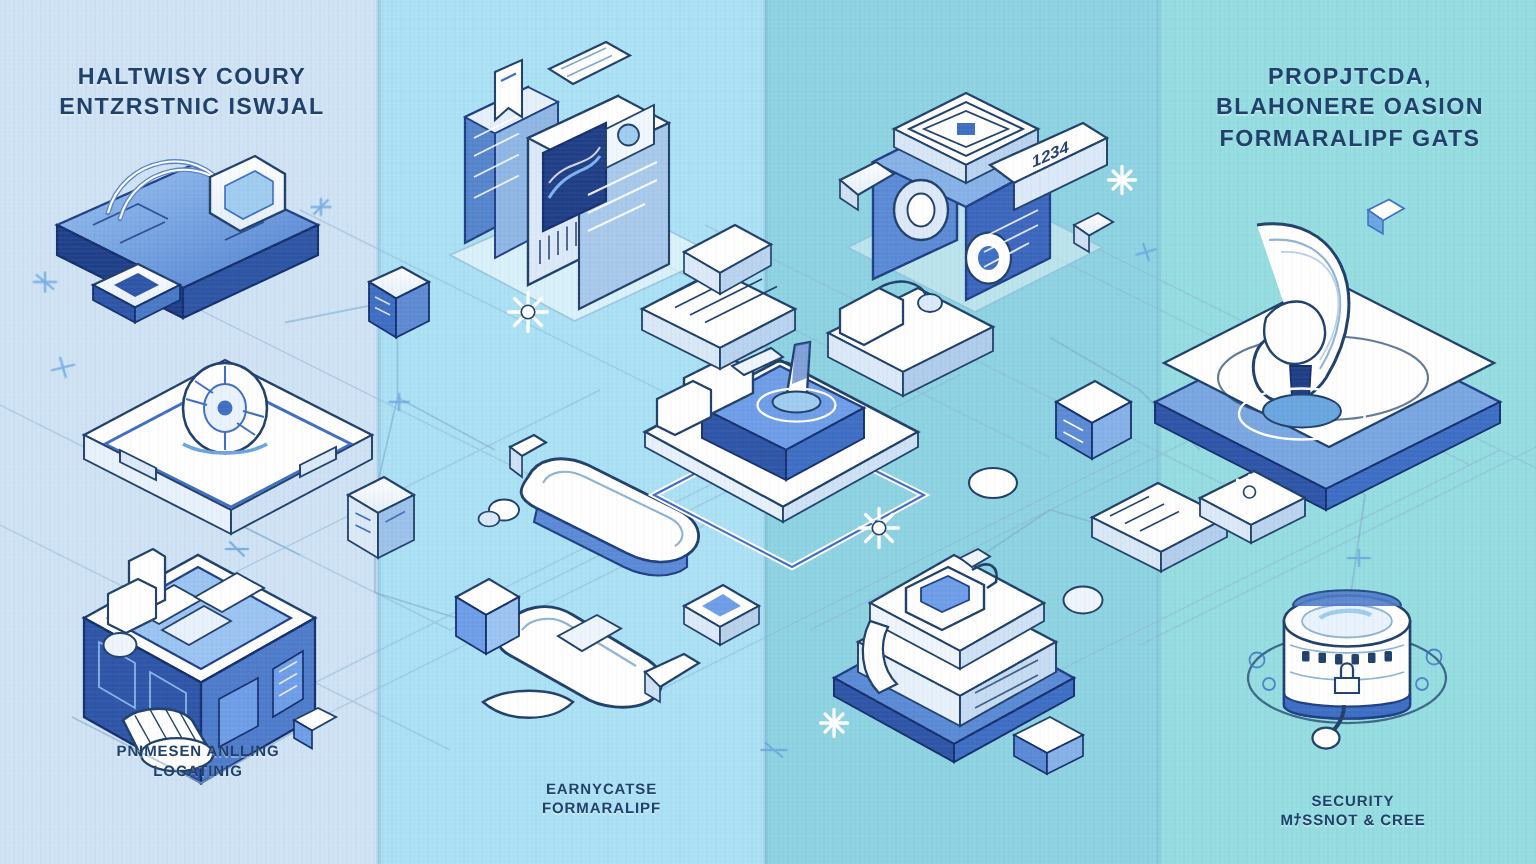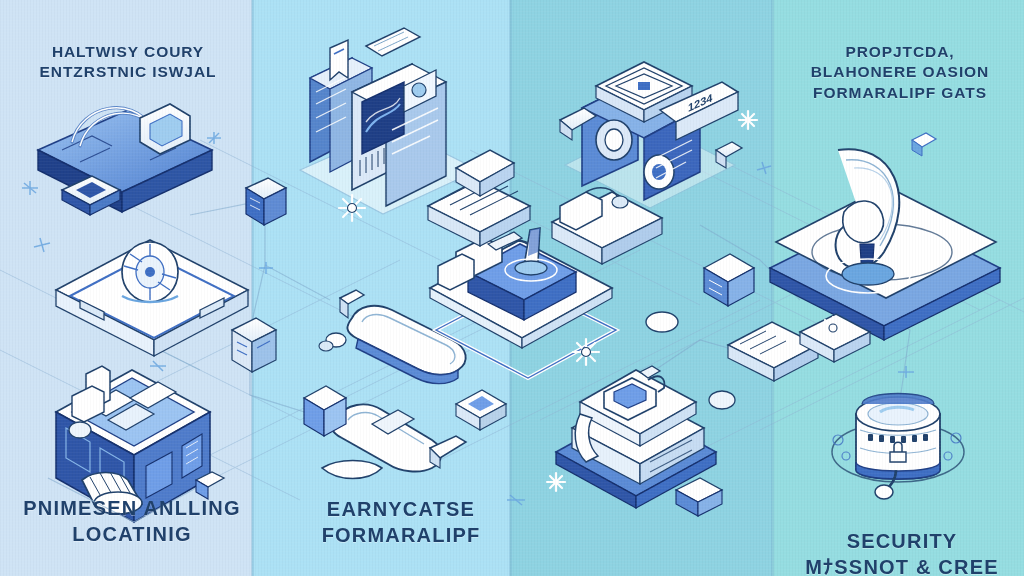--- a/index.html
+++ b/index.html
@@ -43,26 +43,26 @@
     text-align:center;
     color:#20416b;
     font-weight:bold;
     letter-spacing:.06em;
     line-height:1.32;
     text-shadow:0 1px 0 rgba(255,255,255,.35);
     white-space:pre-line;
     pointer-events:none;
   }
   .caption.top    { font-size:15.5px; }
-  .caption.bottom { font-size:20px;text-align:center; }
+  .caption.bottom { font-size:10px;text-align:center; }
 
   #caption-tl { left:8px;   top:42px;  width:240px; }
   #caption-tr { left:778px; top:42px;  width:244px; }
   #caption-bl { left:14px;  top:495px; width:236px; }
-  #caption-bm { left:286px; top:496px; width:230px; }
+  #caption-bm { left:286px; top:520px; width:230px; }
   #caption-br { left:782px; top:528px; width:240px; }
 
   
   #art { position:absolute; inset:0; }
 </style>
 </head>
 <body>
 
 <div id="stage">
 

